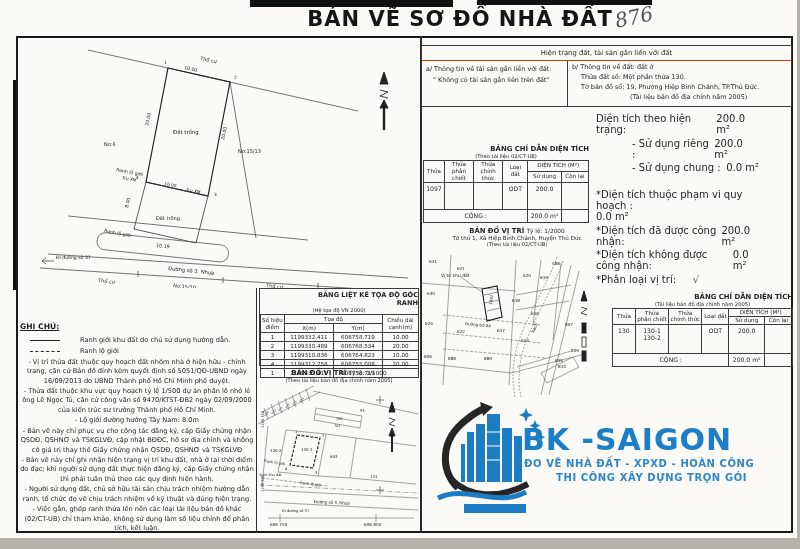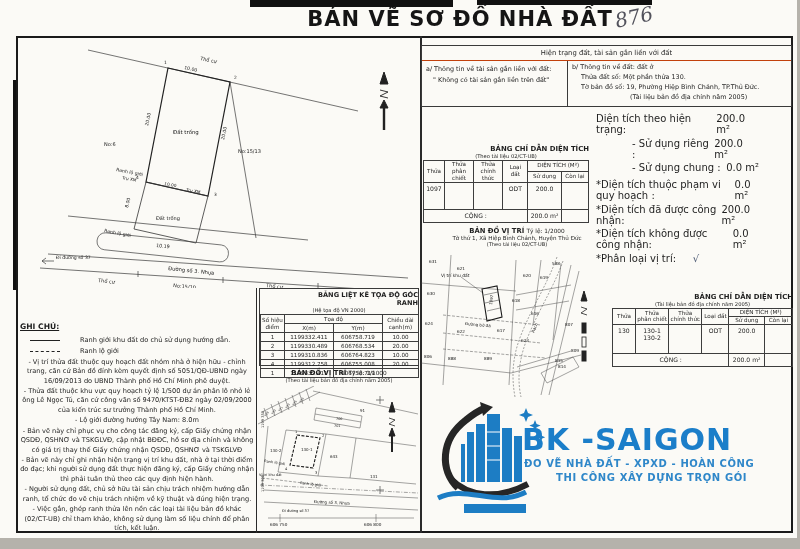--- a/index.html
+++ b/index.html
@@ -17,21 +17,21 @@
   .status-cells{display:flex;height:46px;}
   .cell-a{width:146px;border-right:1px solid #3a3a3a;padding:3px 4px;box-sizing:border-box;font-size:6.4px;line-height:1.7;}
   .cell-b{flex:1;padding:2px 4px;box-sizing:border-box;font-size:6.4px;line-height:1.55;}
   .indent1{padding-left:7px;}
   .indent2{padding-left:9px;}
   .bsource{padding-left:58px;}
   
   .areainfo{left:596px;top:113px;width:163px;font-size:10px;}
   .ai-row{display:flex;justify-content:space-between;margin-bottom:2.5px;}
   .ai-ind{padding-left:36px;}
-  .ai-gap{margin-top:6px;}
+  .ai-gap{margin-top:16px;flex-direction:column;}
   .ai-mark{font-style:italic;color:#4d5a74;}
   
   .tbox{box-sizing:border-box;}
   .tb-title{text-align:right;font-size:6.9px;font-weight:bold;margin-left:41px;}
   .tb-sub{text-align:center;font-size:5.2px;margin-bottom:1px;}
   table.dt{border-collapse:collapse;width:100%;table-layout:fixed;}
   table.dt th,table.dt td{border:1px solid #3d3d3d;font-weight:normal;text-align:center;padding:0 1px;white-space:pre-line;overflow:hidden;}
   table.dt th{font-size:5.6px;line-height:1.25;}
   table.dt td{font-size:6.1px;}
   .coordT tbody td{height:8px;font-size:5.6px;}

